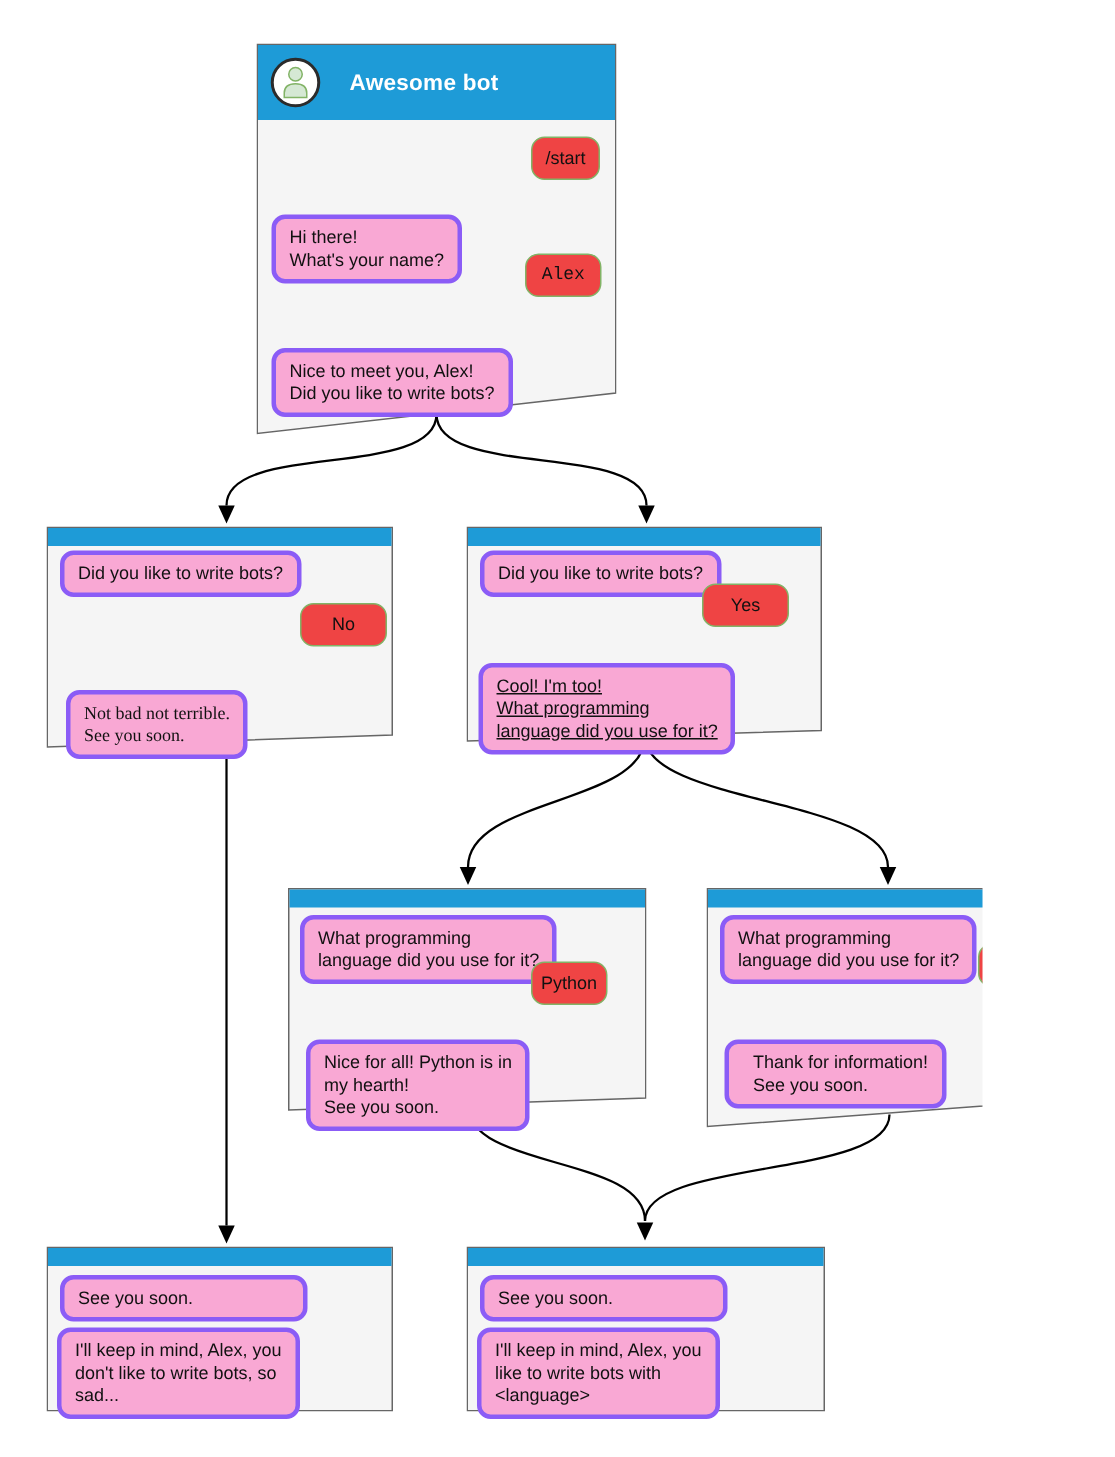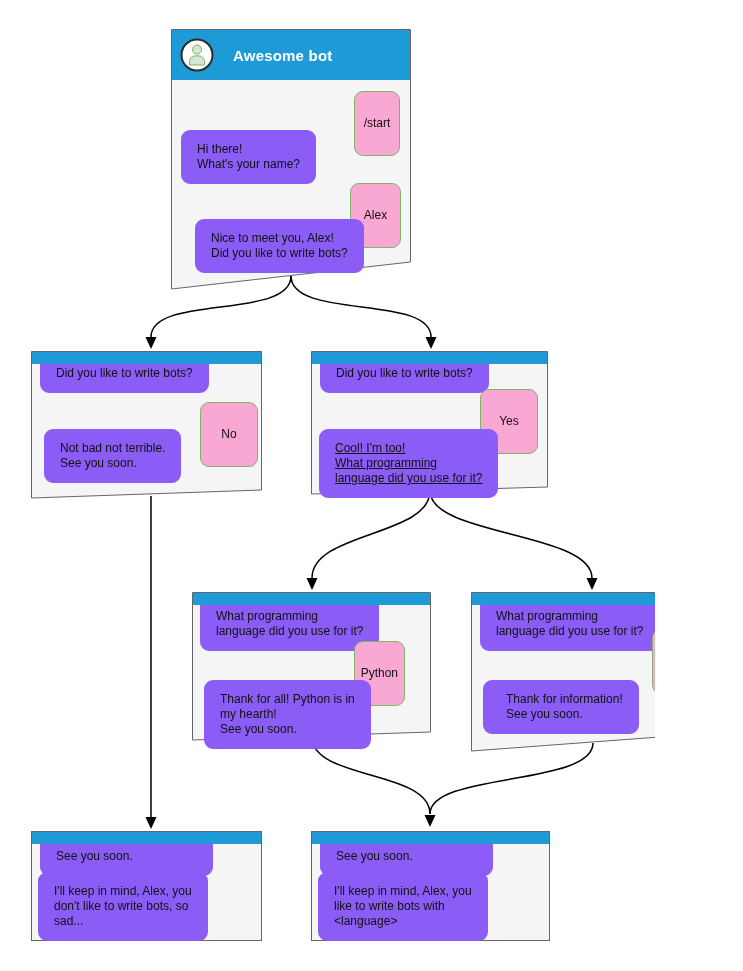--- a/index.html
+++ b/index.html
@@ -8,22 +8,22 @@
   .connectors{position:absolute;left:0;top:0;z-index:0;}
   .window{position:absolute;z-index:1;}
   .frame{position:absolute;left:0;top:0;}
   .hbar{position:absolute;left:1px;right:1px;top:1px;background:#1e9bd7;z-index:3;}
   .hbar.thin{height:12px;}
   .hbar.full{height:50px;display:flex;align-items:center;}
   .avatar{margin-left:8px;width:34px;height:34px;flex:0 0 auto;}
   .title{margin-left:19px;color:#ffffff;font-weight:bold;font-size:15px;letter-spacing:.2px;}
   .bubble{position:absolute;z-index:2;font-size:12px;line-height:15px;white-space:pre-line;
           color:#111111;border-radius:9px;}
-  .bubble.bot{background:#8b5cf6;border:7px solid #8b5cf6;padding:5px 9px;}
-  .bubble.user{background:#f9a8d4;border:1px solid #82b366;padding:24px 6px;text-align:center;}
+  .bubble.bot{background:#f9a8d4;border:3px solid #8b5cf6;padding:5px 9px;margin-top:13px;}
+  .bubble.user{background:#ef4444;border:1px solid #82b366;padding:6px 6px;text-align:center;}
 </style>
 </head>
 <body>
 
 <div class="canvas">
 
   <svg class="connectors" width="743" height="971">
     <g stroke="#000000" stroke-width="1.5" fill="none">
       <path d="M291,276 C291,320 151,294 151,337"></path>
       <path d="M291,276 C291,320 431,294 431,337"></path>
@@ -51,57 +51,57 @@
       <svg class="avatar" viewBox="0 0 34 34">
         <circle cx="17" cy="17" r="15.5" fill="#ffffff" stroke="#2b2b2b" stroke-width="2"></circle>
         <circle cx="17" cy="11.5" r="4.5" fill="#d5e8d4" stroke="#82b366"></circle>
         <path d="M9.5,27 L9.5,24 C9.5,19.5 12.5,17.8 17,17.8 C21.5,17.8 24.5,19.5 24.5,24 L24.5,27 Z" fill="#d5e8d4" stroke="#82b366"></path>
       </svg>
       <span class="title">Awesome bot</span>
     </div>
     <div class="bubble user" style="right:11px;top:62px;min-width:32px;">/start</div>
     <div class="bubble bot" style="left:10px;top:101px;">Hi there!
 What's your name?</div>
-    <div class="bubble user" style="right:10px;top:154px;min-width:37px;">Alex</div>
-    <div class="bubble bot" style="left:24px;top:190px;">Nice to meet you, Alex!
+    <div class="bubble user" style="right:10px;top:140px;min-width:37px;font-family:Liberation Mono, monospace;">Alex</div>
+    <div class="bubble bot" style="left:10px;top:190px;">Nice to meet you, Alex!
 Did you like to write bots?</div>
   </div>
 
   <div class="window" style="left:31px;top:351px;width:231px;height:147px;">
     <svg class="frame" width="231" height="148">
       <polygon points="0.5,0.5 230.5,0.5 230.5,139 0.5,147" fill="#f5f5f5" stroke="#666666"></polygon>
     </svg>
     <div class="hbar thin"></div>
     <div class="bubble bot" style="left:9px;top:3px;">Did you like to write bots?</div>
     <div class="bubble user" style="right:4px;top:51px;min-width:44px;">No</div>
-    <div class="bubble bot" style="left:13px;top:78px;">Not bad not terrible.
+    <div class="bubble bot" style="left:13px;top:96px;font-family:Liberation Serif, serif;">Not bad not terrible.
 See you soon.</div>
   </div>
 
   <div class="window" style="left:311px;top:351px;width:237px;height:143px;">
     <svg class="frame" width="237" height="144">
       <polygon points="0.5,0.5 236.5,0.5 236.5,136 0.5,143" fill="#f5f5f5" stroke="#666666"></polygon>
     </svg>
     <div class="hbar thin"></div>
     <div class="bubble bot" style="left:9px;top:3px;">Did you like to write bots?</div>
-    <div class="bubble user" style="right:10px;top:38px;min-width:44px;">Yes</div>
+    <div class="bubble user" style="right:22px;top:38px;min-width:44px;">Yes</div>
     <div class="bubble bot" style="left:8px;top:78px;text-decoration:underline;">Cool! I'm too!
 What programming
 language did you use for it?</div>
   </div>
 
   <div class="window" style="left:192px;top:592px;width:239px;height:148px;">
     <svg class="frame" width="239" height="149">
       <polygon points="0.5,0.5 238.5,0.5 238.5,140 0.5,148" fill="#f5f5f5" stroke="#666666"></polygon>
     </svg>
     <div class="hbar thin"></div>
     <div class="bubble bot" style="left:8px;top:5px;">What programming
 language did you use for it?</div>
     <div class="bubble user" style="right:26px;top:49px;min-width:36px;">Python</div>
-    <div class="bubble bot" style="left:12px;top:88px;">Thank for all! Python is in
+    <div class="bubble bot" style="left:12px;top:88px;">Nice for all! Python is in
 my hearth!
 See you soon.</div>
   </div>
 
   <div class="window" style="left:471px;top:592px;width:243px;height:159px;">
     <svg class="frame" width="243" height="160">
       <polygon points="0.5,0.5 242.5,0.5 242.5,141 0.5,159" fill="#f5f5f5" stroke="#666666"></polygon>
     </svg>
     <div class="hbar thin"></div>
     <div class="bubble bot" style="left:9px;top:5px;">What programming

